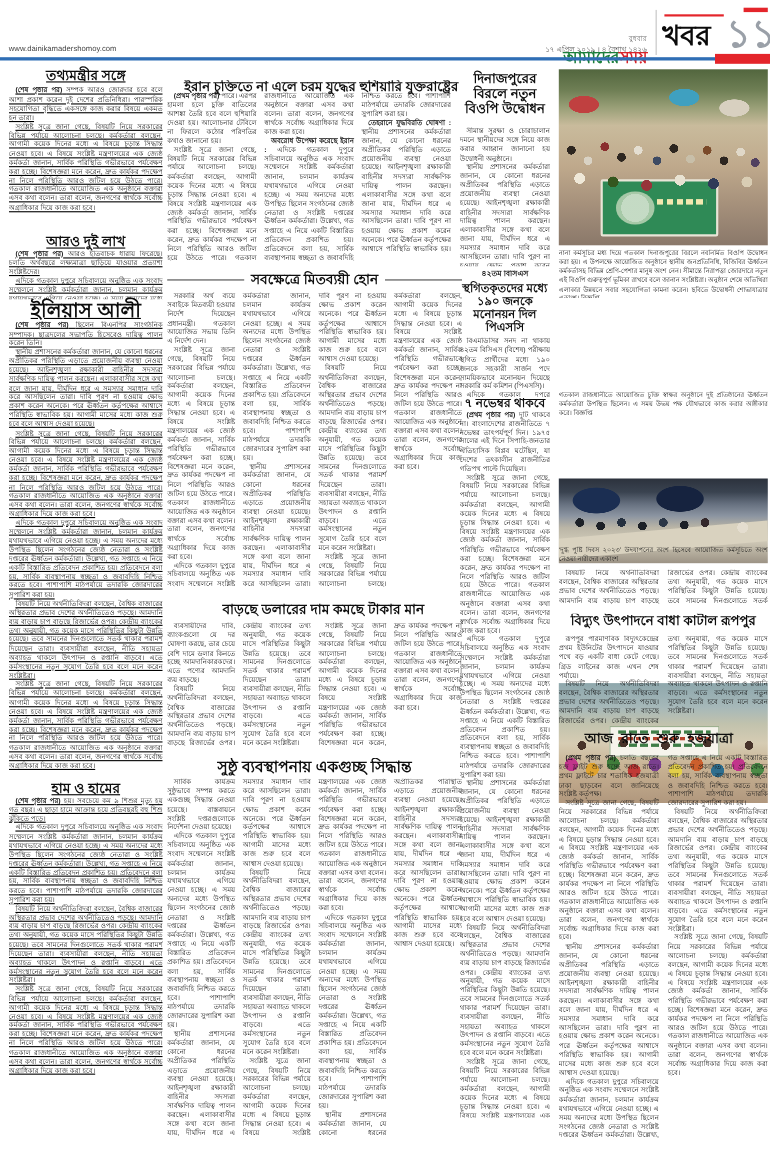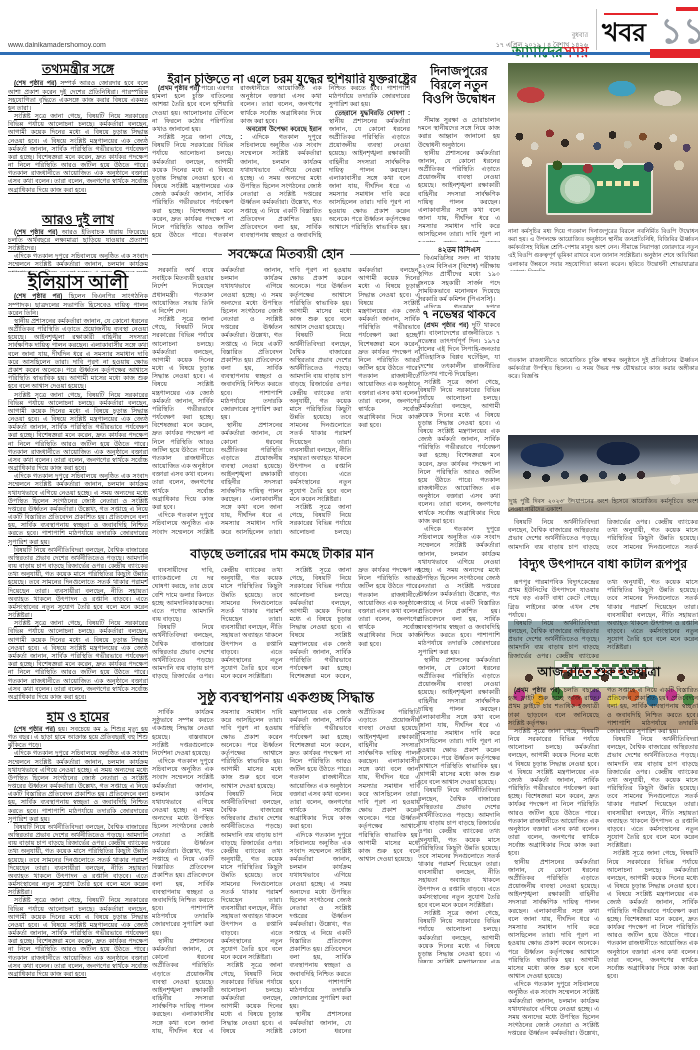--- a/index.html
+++ b/index.html
@@ -187,34 +187,35 @@
 
   <div>
     <div class="abs ht nowrap" style="left:508px;top:558px;width:190px;font-size:12px;">বিদ্যুৎ উৎপাদনে বাধা কাটাল রূপপুর</div>
     <div class="abs bt cols2" style="left:508px;top:578px;width:190px;height:82px;">
       <p>রূপপুর পারমাণবিক বিদ্যুৎকেন্দ্রের প্রথম ইউনিটের উৎপাদনে যাওয়ার পথে বড় একটি বাধা কেটে গেছে। গ্রিড লাইনের কাজ এখন শেষ পর্যায়ে।</p>
       <p>বিষয়টি নিয়ে অর্থনীতিবিদরা বলছেন, বৈশ্বিক বাজারের অস্থিরতার প্রভাব দেশের অর্থনীতিতেও পড়ছে। আমদানি ব্যয় বাড়ায় চাপ বাড়ছে রিজার্ভের ওপর। কেন্দ্রীয় ব্যাংকের তথ্য অনুযায়ী, গত কয়েক মাসে পরিস্থিতির কিছুটা উন্নতি হয়েছে। তবে সামনের দিনগুলোতে সতর্ক থাকার পরামর্শ দিয়েছেন তারা। ব্যবসায়ীরা বলছেন, নীতি সহায়তা অব্যাহত থাকলে উৎপাদন ও রপ্তানি বাড়বে। এতে কর্মসংস্থানের নতুন সুযোগ তৈরি হবে বলে মনে করেন সংশ্লিষ্টরা।</p>
     </div>
   </div>
 
   <div>
-    <div class="abs ht nowrap" style="left:508px;top:665px;width:182px;font-size:12.5px;">আজ রাতে শুরু হজযাত্রা</div>
+    <div class="abs ht nowrap" style="left:508px;top:665px;width:182px;font-size:12.5px;font-family:Liberation Mono, monospace;">আজ রাতে শুরু হজযাত্রা</div>
     <div class="abs bt cols2" style="left:508px;top:686px;width:190px;height:354px;">
       <p><b>(প্রথম পৃষ্ঠার পর)</b> <span>চলতি বছরের হজ ফ্লাইট শুরু হচ্ছে আজ রাতে। প্রথম ফ্লাইটে চার শতাধিক হজযাত্রী ঢাকা ছাড়বেন বলে জানিয়েছে সংশ্লিষ্ট কর্তৃপক্ষ।</span></p>
       <p>সংশ্লিষ্ট সূত্রে জানা গেছে, বিষয়টি নিয়ে সরকারের বিভিন্ন পর্যায়ে আলোচনা চলছে। কর্মকর্তারা বলছেন, আগামী কয়েক দিনের মধ্যে এ বিষয়ে চূড়ান্ত সিদ্ধান্ত নেওয়া হবে। এ বিষয়ে সংশ্লিষ্ট মন্ত্রণালয়ের এক জ্যেষ্ঠ কর্মকর্তা জানান, সার্বিক পরিস্থিতি গভীরভাবে পর্যবেক্ষণ করা হচ্ছে। বিশেষজ্ঞরা মনে করেন, দ্রুত কার্যকর পদক্ষেপ না নিলে পরিস্থিতি আরও জটিল হয়ে উঠতে পারে। গতকাল রাজধানীতে আয়োজিত এক অনুষ্ঠানে বক্তারা এসব কথা বলেন। তারা বলেন, জনগণের স্বার্থকে সর্বোচ্চ অগ্রাধিকার দিয়ে কাজ করা হবে।</p>
       <p>স্থানীয় প্রশাসনের কর্মকর্তারা জানান, যে কোনো ধরনের অপ্রীতিকর পরিস্থিতি এড়াতে প্রয়োজনীয় ব্যবস্থা নেওয়া হয়েছে। আইনশৃঙ্খলা রক্ষাকারী বাহিনীর সদস্যরা সার্বক্ষণিক দায়িত্ব পালন করছেন। এলাকাবাসীর সঙ্গে কথা বলে জানা যায়, দীর্ঘদিন ধরে এ সমস্যার সমাধান দাবি করে আসছিলেন তারা। দাবি পূরণ না হওয়ায় ক্ষোভ প্রকাশ করেন অনেকে। পরে ঊর্ধ্বতন কর্তৃপক্ষের আশ্বাসে পরিস্থিতি স্বাভাবিক হয়। আগামী মাসের মধ্যে কাজ শুরু হবে বলে আশ্বাস দেওয়া হয়েছে।</p>
       <p>এদিকে গতকাল দুপুরে সচিবালয়ে অনুষ্ঠিত এক সংবাদ সম্মেলনে সংশ্লিষ্ট কর্মকর্তারা জানান, চলমান কার্যক্রম যথাযথভাবে এগিয়ে নেওয়া হচ্ছে। এ সময় অন্যদের মধ্যে উপস্থিত ছিলেন সংগঠনের জ্যেষ্ঠ নেতারা ও সংশ্লিষ্ট দপ্তরের ঊর্ধ্বতন কর্মকর্তারা। উল্লেখ্য, গত সপ্তাহে এ নিয়ে একটি বিস্তারিত প্রতিবেদন প্রকাশিত হয়। প্রতিবেদনে বলা হয়, সার্বিক ব্যবস্থাপনায় স্বচ্ছতা ও জবাবদিহি নিশ্চিত করতে হবে। পাশাপাশি মাঠপর্যায়ে তদারকি জোরদারের সুপারিশ করা হয়।</p>
       <p>বিষয়টি নিয়ে অর্থনীতিবিদরা বলছেন, বৈশ্বিক বাজারের অস্থিরতার প্রভাব দেশের অর্থনীতিতেও পড়ছে। আমদানি ব্যয় বাড়ায় চাপ বাড়ছে রিজার্ভের ওপর। কেন্দ্রীয় ব্যাংকের তথ্য অনুযায়ী, গত কয়েক মাসে পরিস্থিতির কিছুটা উন্নতি হয়েছে। তবে সামনের দিনগুলোতে সতর্ক থাকার পরামর্শ দিয়েছেন তারা। ব্যবসায়ীরা বলছেন, নীতি সহায়তা অব্যাহত থাকলে উৎপাদন ও রপ্তানি বাড়বে। এতে কর্মসংস্থানের নতুন সুযোগ তৈরি হবে বলে মনে করেন সংশ্লিষ্টরা।</p>
       <p>সংশ্লিষ্ট সূত্রে জানা গেছে, বিষয়টি নিয়ে সরকারের বিভিন্ন পর্যায়ে আলোচনা চলছে। কর্মকর্তারা বলছেন, আগামী কয়েক দিনের মধ্যে এ বিষয়ে চূড়ান্ত সিদ্ধান্ত নেওয়া হবে। এ বিষয়ে সংশ্লিষ্ট মন্ত্রণালয়ের এক জ্যেষ্ঠ কর্মকর্তা জানান, সার্বিক পরিস্থিতি গভীরভাবে পর্যবেক্ষণ করা হচ্ছে। বিশেষজ্ঞরা মনে করেন, দ্রুত কার্যকর পদক্ষেপ না নিলে পরিস্থিতি আরও জটিল হয়ে উঠতে পারে। গতকাল রাজধানীতে আয়োজিত এক অনুষ্ঠানে বক্তারা এসব কথা বলেন। তারা বলেন, জনগণের স্বার্থকে সর্বোচ্চ অগ্রাধিকার দিয়ে কাজ করা হবে।</p>
     </div>
   </div>
 
   <div class="abs stack" style="left:418px;top:246px;width:82px;height:794px;overflow:hidden;">
     <div>
       <div class="ht" style="font-size:7px;margin-top:0;">৪২তম বিসিএস</div>
+      <div class="ht" style="font-size:10.5px;margin-top:2px;margin-bottom:3px;">স্থগিতকৃতদের মধ্যে ১৯০ জনকে মনোনয়ন দিল পিএসসি</div>
       <div class="bt" style="height:54px;">
         <p>বিএমডিসির সনদ না থাকায় ৪২তম বিসিএস (বিশেষ) পরীক্ষায় স্থগিত প্রার্থীদের মধ্যে ১৯০ জনকে সহকারী সার্জন পদে সাময়িকভাবে মনোনয়ন দিয়েছে সরকারি কর্ম কমিশন (পিএসসি)।</p>
         <p>এদিকে গতকাল দুপুরে সচিবালয়ে অনুষ্ঠিত এক সংবাদ সম্মেলনে সংশ্লিষ্ট কর্মকর্তারা জানান, চলমান কার্যক্রম যথাযথভাবে এগিয়ে নেওয়া হচ্ছে। এ সময় অন্যদের মধ্যে উপস্থিত ছিলেন সংগঠনের জ্যেষ্ঠ নেতারা ও সংশ্লিষ্ট দপ্তরের ঊর্ধ্বতন কর্মকর্তারা। উল্লেখ্য, গত সপ্তাহে এ নিয়ে একটি বিস্তারিত প্রতিবেদন প্রকাশিত হয়। প্রতিবেদনে বলা হয়, সার্বিক ব্যবস্থাপনায় স্বচ্ছতা ও জবাবদিহি নিশ্চিত করতে হবে। পাশাপাশি মাঠপর্যায়ে তদারকি জোরদারের সুপারিশ করা হয়।</p>
       </div>
     </div>
     <div>
       <div class="ht" style="font-size:11px;">৭ নভেম্বর থাকবে</div>
       <div class="bt" style="height:642px;">
         <p><b>(প্রথম পৃষ্ঠার পর)</b> <span>দুটি থাকবে না। বাংলাদেশের রাজনীতিতে ৭ নভেম্বর তাৎপর্যপূর্ণ দিন। ১৯৭৫ সালের এই দিনে সিপাহি-জনতার ঐতিহাসিক বিপ্লব ঘটেছিল, যা দেশের তৎকালীন রাজনীতির গতিপথ পাল্টে দিয়েছিল।</span></p>
         <p>সংশ্লিষ্ট সূত্রে জানা গেছে, বিষয়টি নিয়ে সরকারের বিভিন্ন পর্যায়ে আলোচনা চলছে। কর্মকর্তারা বলছেন, আগামী কয়েক দিনের মধ্যে এ বিষয়ে চূড়ান্ত সিদ্ধান্ত নেওয়া হবে। এ বিষয়ে সংশ্লিষ্ট মন্ত্রণালয়ের এক জ্যেষ্ঠ কর্মকর্তা জানান, সার্বিক পরিস্থিতি গভীরভাবে পর্যবেক্ষণ করা হচ্ছে। বিশেষজ্ঞরা মনে করেন, দ্রুত কার্যকর পদক্ষেপ না নিলে পরিস্থিতি আরও জটিল হয়ে উঠতে পারে। গতকাল রাজধানীতে আয়োজিত এক অনুষ্ঠানে বক্তারা এসব কথা বলেন। তারা বলেন, জনগণের স্বার্থকে সর্বোচ্চ অগ্রাধিকার দিয়ে কাজ করা হবে।</p>
@@ -235,21 +236,21 @@
       <p>সরকারি অর্থ ব্যয়ে সবাইকে মিতব্যয়ী হওয়ার নির্দেশ দিয়েছেন প্রধানমন্ত্রী। গতকাল আয়োজিত সভায় তিনি এ নির্দেশ দেন।</p>
       <p>সংশ্লিষ্ট সূত্রে জানা গেছে, বিষয়টি নিয়ে সরকারের বিভিন্ন পর্যায়ে আলোচনা চলছে। কর্মকর্তারা বলছেন, আগামী কয়েক দিনের মধ্যে এ বিষয়ে চূড়ান্ত সিদ্ধান্ত নেওয়া হবে। এ বিষয়ে সংশ্লিষ্ট মন্ত্রণালয়ের এক জ্যেষ্ঠ কর্মকর্তা জানান, সার্বিক পরিস্থিতি গভীরভাবে পর্যবেক্ষণ করা হচ্ছে। বিশেষজ্ঞরা মনে করেন, দ্রুত কার্যকর পদক্ষেপ না নিলে পরিস্থিতি আরও জটিল হয়ে উঠতে পারে। গতকাল রাজধানীতে আয়োজিত এক অনুষ্ঠানে বক্তারা এসব কথা বলেন। তারা বলেন, জনগণের স্বার্থকে সর্বোচ্চ অগ্রাধিকার দিয়ে কাজ করা হবে।</p>
       <p>এদিকে গতকাল দুপুরে সচিবালয়ে অনুষ্ঠিত এক সংবাদ সম্মেলনে সংশ্লিষ্ট কর্মকর্তারা জানান, চলমান কার্যক্রম যথাযথভাবে এগিয়ে নেওয়া হচ্ছে। এ সময় অন্যদের মধ্যে উপস্থিত ছিলেন সংগঠনের জ্যেষ্ঠ নেতারা ও সংশ্লিষ্ট দপ্তরের ঊর্ধ্বতন কর্মকর্তারা। উল্লেখ্য, গত সপ্তাহে এ নিয়ে একটি বিস্তারিত প্রতিবেদন প্রকাশিত হয়। প্রতিবেদনে বলা হয়, সার্বিক ব্যবস্থাপনায় স্বচ্ছতা ও জবাবদিহি নিশ্চিত করতে হবে। পাশাপাশি মাঠপর্যায়ে তদারকি জোরদারের সুপারিশ করা হয়।</p>
       <p>স্থানীয় প্রশাসনের কর্মকর্তারা জানান, যে কোনো ধরনের অপ্রীতিকর পরিস্থিতি এড়াতে প্রয়োজনীয় ব্যবস্থা নেওয়া হয়েছে। আইনশৃঙ্খলা রক্ষাকারী বাহিনীর সদস্যরা সার্বক্ষণিক দায়িত্ব পালন করছেন। এলাকাবাসীর সঙ্গে কথা বলে জানা যায়, দীর্ঘদিন ধরে এ সমস্যার সমাধান দাবি করে আসছিলেন তারা। দাবি পূরণ না হওয়ায় ক্ষোভ প্রকাশ করেন অনেকে। পরে ঊর্ধ্বতন কর্তৃপক্ষের আশ্বাসে পরিস্থিতি স্বাভাবিক হয়। আগামী মাসের মধ্যে কাজ শুরু হবে বলে আশ্বাস দেওয়া হয়েছে।</p>
       <p>বিষয়টি নিয়ে অর্থনীতিবিদরা বলছেন, বৈশ্বিক বাজারের অস্থিরতার প্রভাব দেশের অর্থনীতিতেও পড়ছে। আমদানি ব্যয় বাড়ায় চাপ বাড়ছে রিজার্ভের ওপর। কেন্দ্রীয় ব্যাংকের তথ্য অনুযায়ী, গত কয়েক মাসে পরিস্থিতির কিছুটা উন্নতি হয়েছে। তবে সামনের দিনগুলোতে সতর্ক থাকার পরামর্শ দিয়েছেন তারা। ব্যবসায়ীরা বলছেন, নীতি সহায়তা অব্যাহত থাকলে উৎপাদন ও রপ্তানি বাড়বে। এতে কর্মসংস্থানের নতুন সুযোগ তৈরি হবে বলে মনে করেন সংশ্লিষ্টরা।</p>
       <p>সংশ্লিষ্ট সূত্রে জানা গেছে, বিষয়টি নিয়ে সরকারের বিভিন্ন পর্যায়ে আলোচনা চলছে। কর্মকর্তারা বলছেন, আগামী কয়েক দিনের মধ্যে এ বিষয়ে চূড়ান্ত সিদ্ধান্ত নেওয়া হবে। এ বিষয়ে সংশ্লিষ্ট মন্ত্রণালয়ের এক জ্যেষ্ঠ কর্মকর্তা জানান, সার্বিক পরিস্থিতি গভীরভাবে পর্যবেক্ষণ করা হচ্ছে। বিশেষজ্ঞরা মনে করেন, দ্রুত কার্যকর পদক্ষেপ না নিলে পরিস্থিতি আরও জটিল হয়ে উঠতে পারে। গতকাল রাজধানীতে আয়োজিত এক অনুষ্ঠানে বক্তারা এসব কথা বলেন। তারা বলেন, জনগণের স্বার্থকে সর্বোচ্চ অগ্রাধিকার দিয়ে কাজ করা হবে।</p>
     </div>
   </div>
 
   <div>
-    <div class="abs ht nowrap" style="left:148px;top:547px;width:268px;font-size:12.5px;">বাড়ছে ডলারের দাম কমছে টাকার মান</div>
+    <div class="abs ht nowrap" style="left:160px;top:547px;width:268px;font-size:12.5px;">বাড়ছে ডলারের দাম কমছে টাকার মান</div>
     <div class="abs bt cols4" style="left:152px;top:566px;width:268px;height:120px;">
       <p>ব্যবসায়ীদের দাবি, ব্যাংকগুলো যে দর ঘোষণা করছে, তার চেয়ে বেশি দামে ডলার কিনতে হচ্ছে আমদানিকারকদের। এতে পণ্যের আমদানি ব্যয় বাড়ছে।</p>
       <p>বিষয়টি নিয়ে অর্থনীতিবিদরা বলছেন, বৈশ্বিক বাজারের অস্থিরতার প্রভাব দেশের অর্থনীতিতেও পড়ছে। আমদানি ব্যয় বাড়ায় চাপ বাড়ছে রিজার্ভের ওপর। কেন্দ্রীয় ব্যাংকের তথ্য অনুযায়ী, গত কয়েক মাসে পরিস্থিতির কিছুটা উন্নতি হয়েছে। তবে সামনের দিনগুলোতে সতর্ক থাকার পরামর্শ দিয়েছেন তারা। ব্যবসায়ীরা বলছেন, নীতি সহায়তা অব্যাহত থাকলে উৎপাদন ও রপ্তানি বাড়বে। এতে কর্মসংস্থানের নতুন সুযোগ তৈরি হবে বলে মনে করেন সংশ্লিষ্টরা।</p>
       <p>সংশ্লিষ্ট সূত্রে জানা গেছে, বিষয়টি নিয়ে সরকারের বিভিন্ন পর্যায়ে আলোচনা চলছে। কর্মকর্তারা বলছেন, আগামী কয়েক দিনের মধ্যে এ বিষয়ে চূড়ান্ত সিদ্ধান্ত নেওয়া হবে। এ বিষয়ে সংশ্লিষ্ট মন্ত্রণালয়ের এক জ্যেষ্ঠ কর্মকর্তা জানান, সার্বিক পরিস্থিতি গভীরভাবে পর্যবেক্ষণ করা হচ্ছে। বিশেষজ্ঞরা মনে করেন, দ্রুত কার্যকর পদক্ষেপ না নিলে পরিস্থিতি আরও জটিল হয়ে উঠতে পারে। গতকাল রাজধানীতে আয়োজিত এক অনুষ্ঠানে বক্তারা এসব কথা বলেন। তারা বলেন, জনগণের স্বার্থকে সর্বোচ্চ অগ্রাধিকার দিয়ে কাজ করা হবে।</p>
     </div>
   </div>
 
   <div>
     <div class="abs ht nowrap" style="left:152px;top:689px;width:268px;font-size:14px;">সুষ্ঠু ব্যবস্থাপনায় একগুচ্ছ সিদ্ধান্ত</div>
     <div class="abs bt cols4" style="left:152px;top:708px;width:268px;height:332px;">

